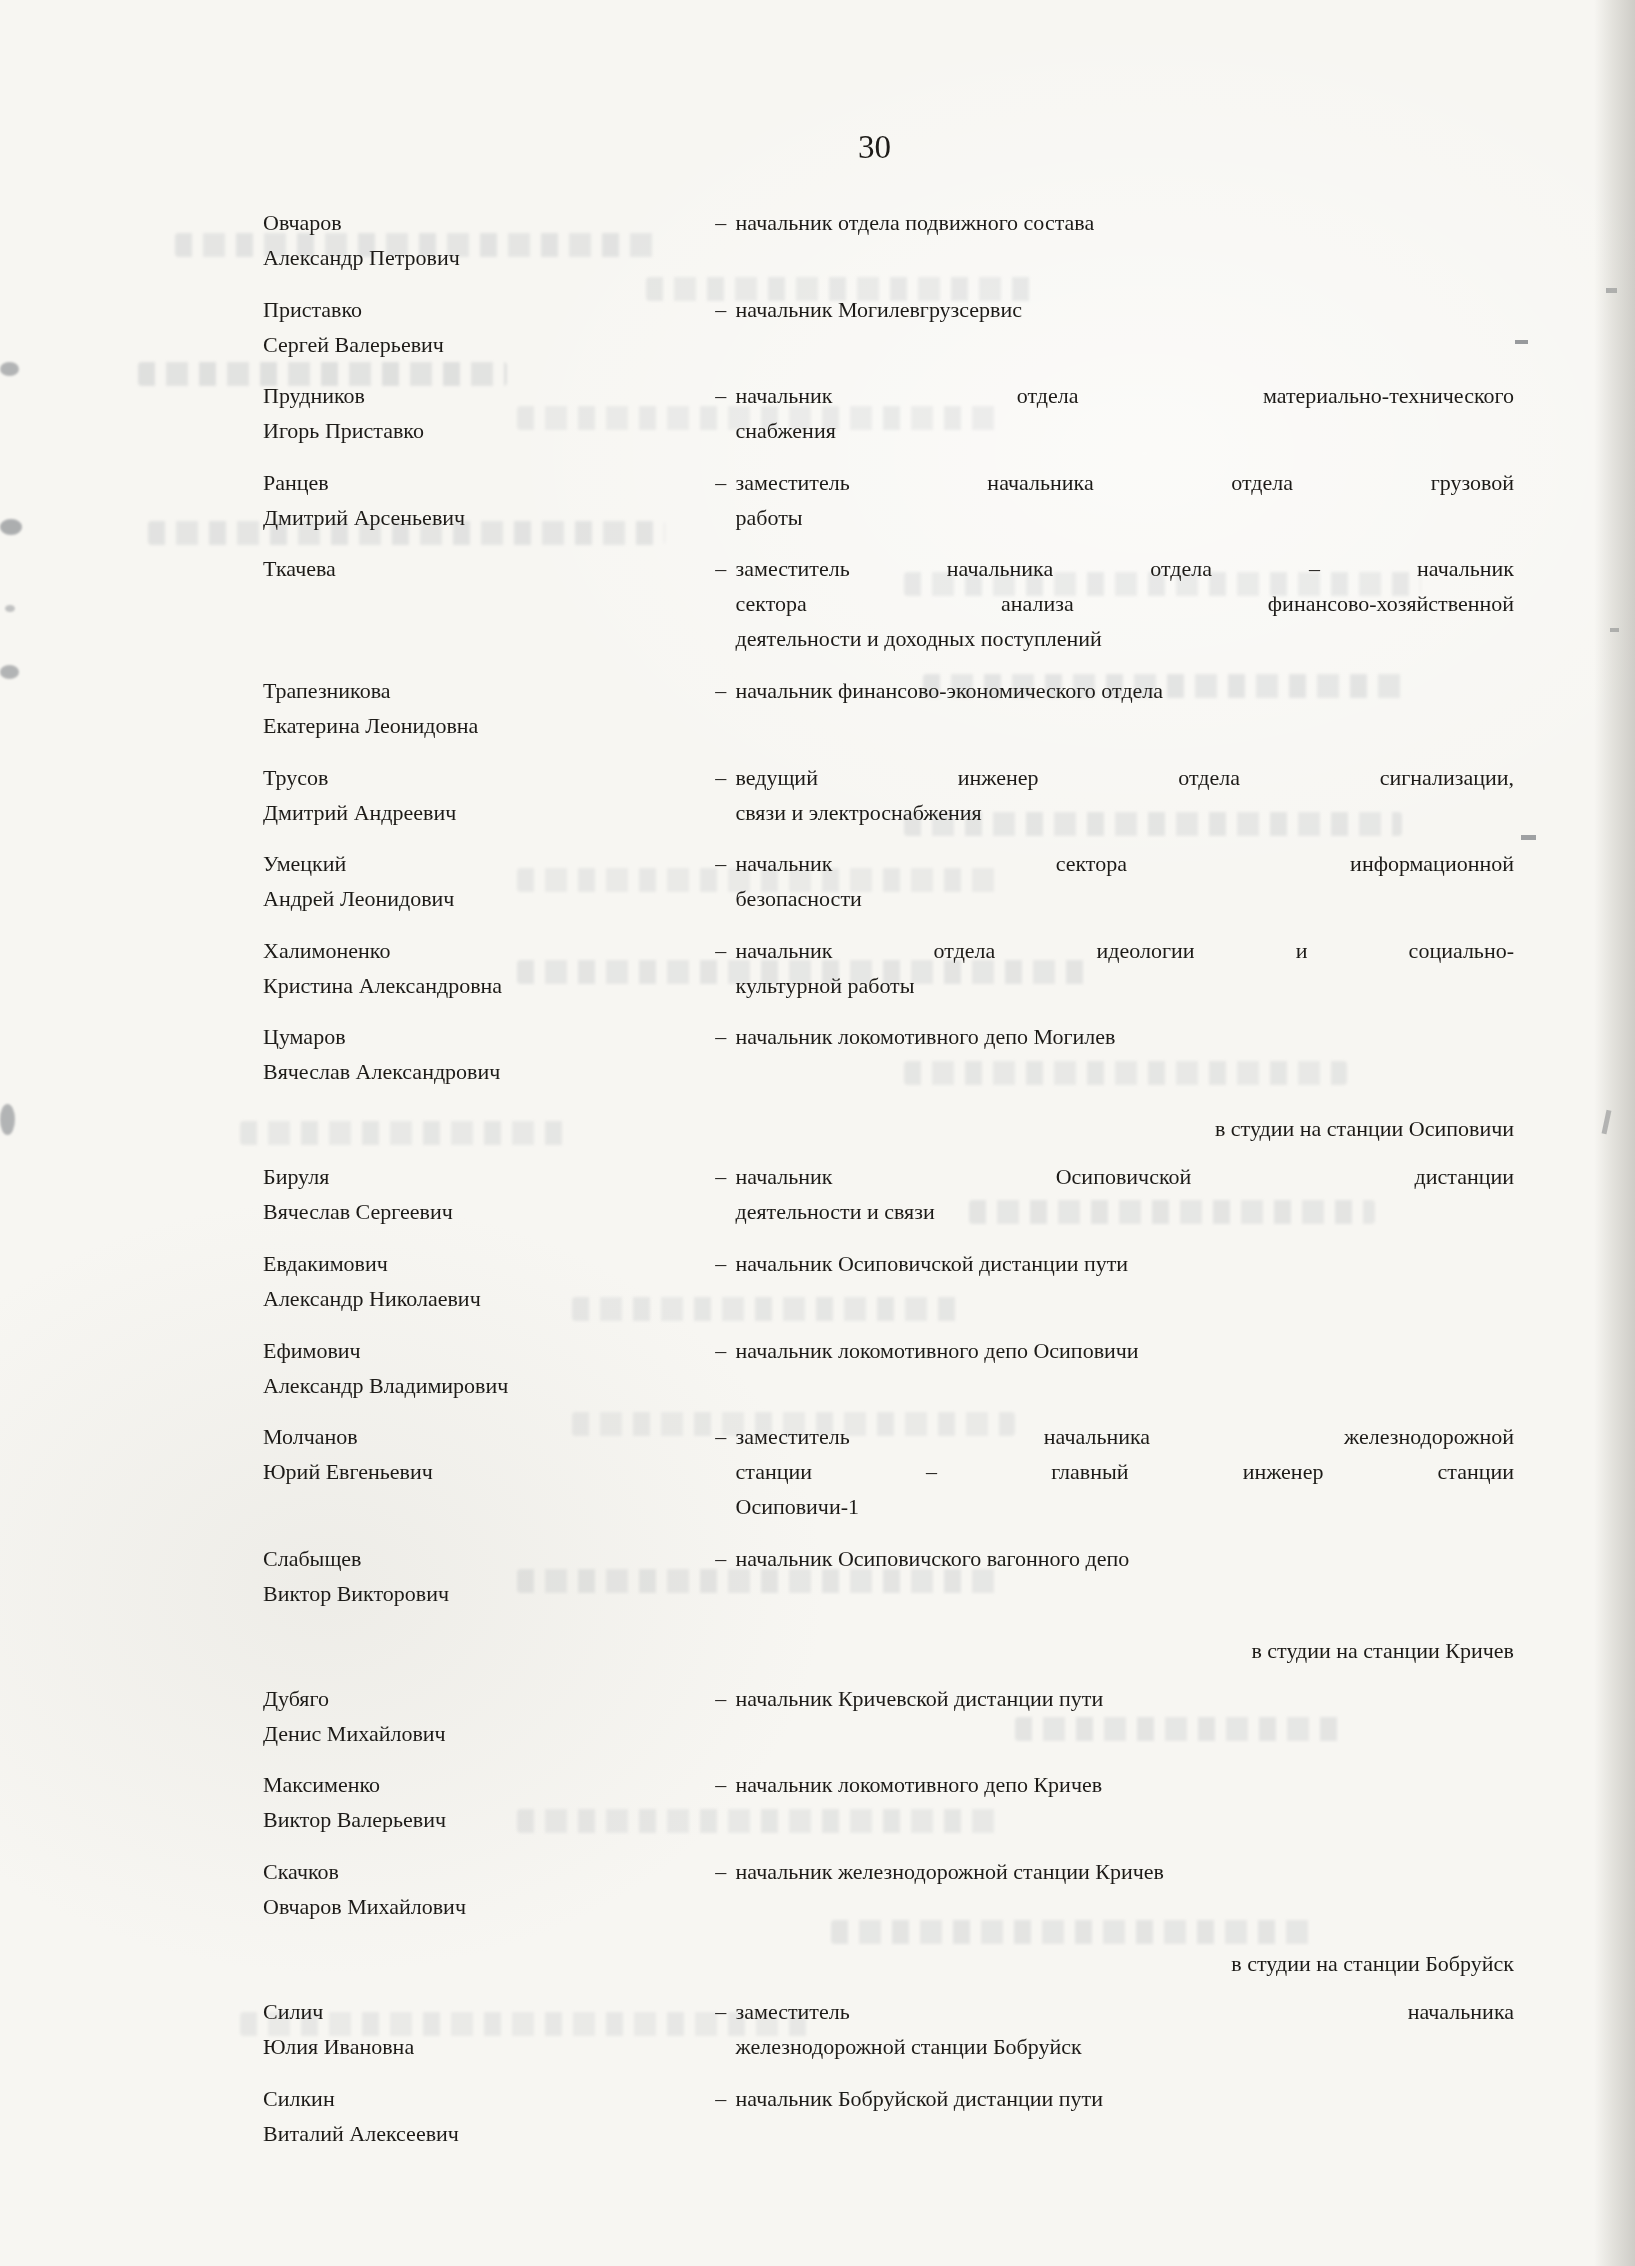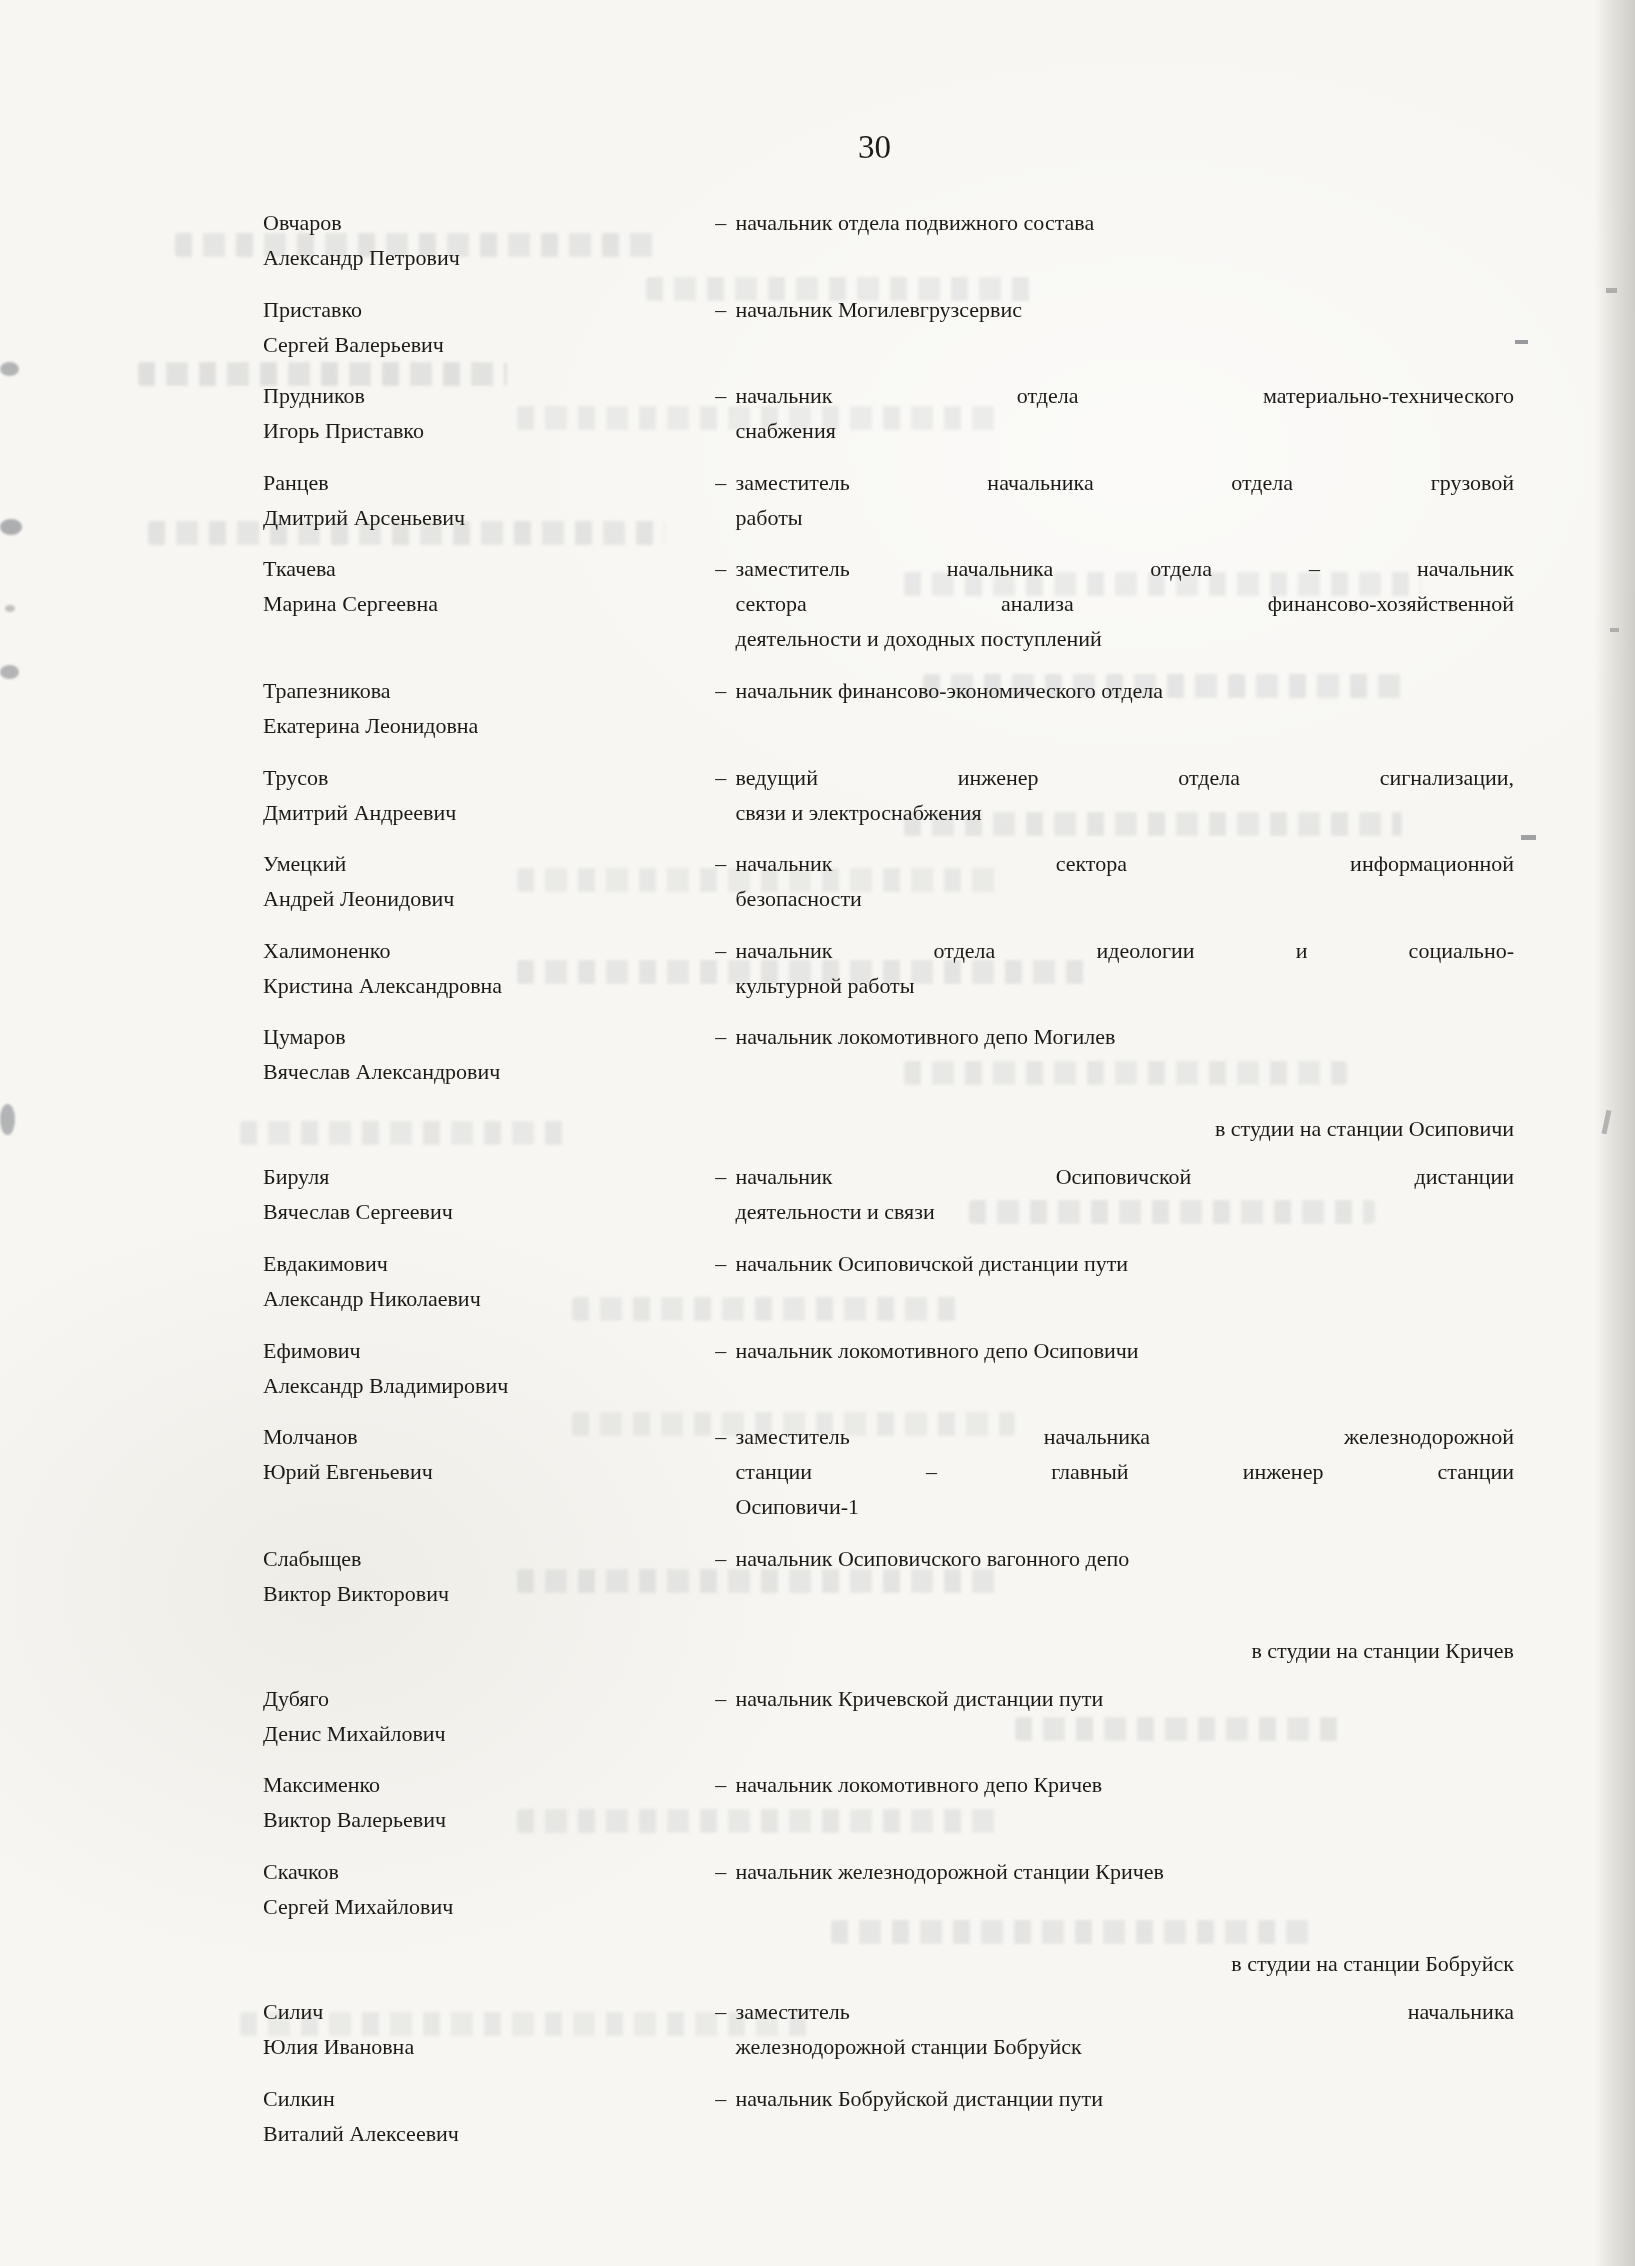--- a/index.html
+++ b/index.html
@@ -137,21 +137,20 @@
       <div>
               <div class="pline just">заместитель начальника отдела грузовой</div>
               <div class="pline">работы</div>
             </div>
     </div>
   </div>
 
   <div class="row">
     <div class="name-cell">
       <div>Ткачева</div>
-      <div>Марина Сергеевна</div>
     </div>
     <div class="pos-cell">
       <span class="dash">–</span>
       <div>
               <div class="pline just">заместитель начальника отдела – начальник</div>
               <div class="pline just">сектора анализа финансово-хозяйственной</div>
               <div class="pline">деятельности и доходных поступлений</div>
             </div>
     </div>
   </div>
@@ -324,21 +323,21 @@
       <span class="dash">–</span>
       <div>
               <div class="pline">начальник локомотивного депо Кричев</div>
             </div>
     </div>
   </div>
 
   <div class="row">
     <div class="name-cell">
       <div>Скачков</div>
-      <div>Сергей Михайлович</div>
+      <div>Овчаров Михайлович</div>
     </div>
     <div class="pos-cell">
       <span class="dash">–</span>
       <div>
               <div class="pline">начальник железнодорожной станции Кричев</div>
             </div>
     </div>
   </div>
 </div>
   </div>

